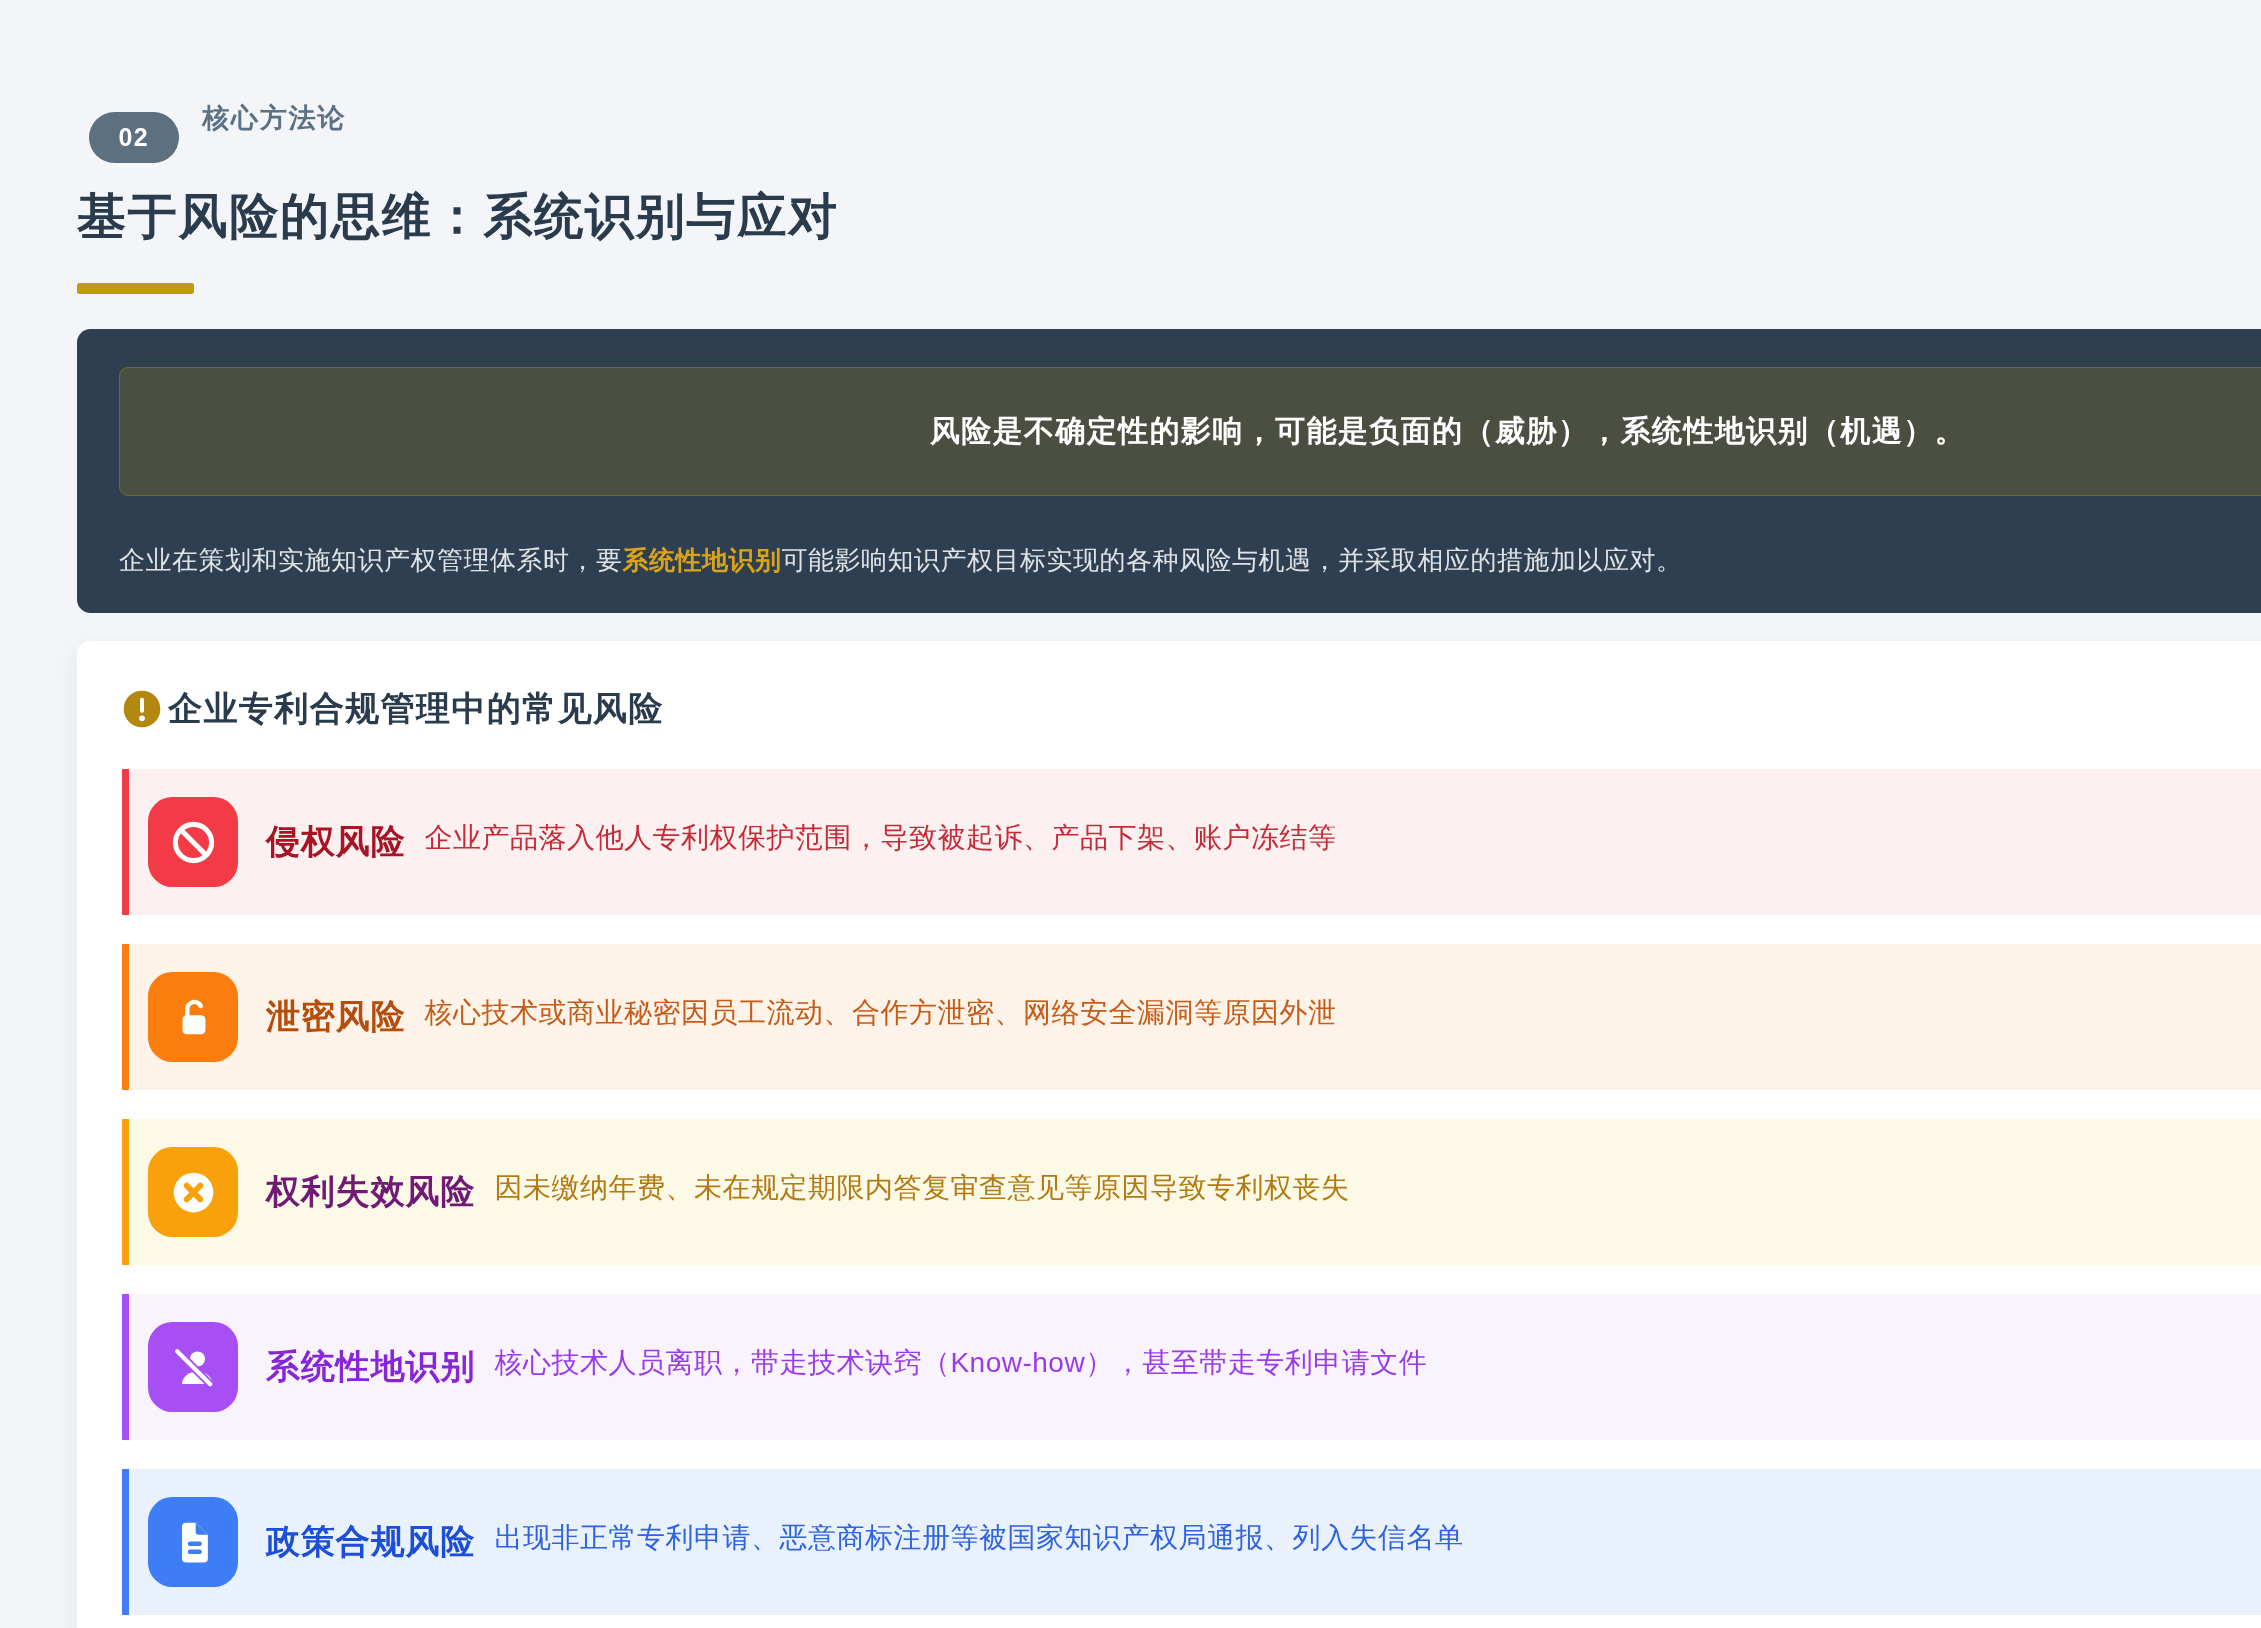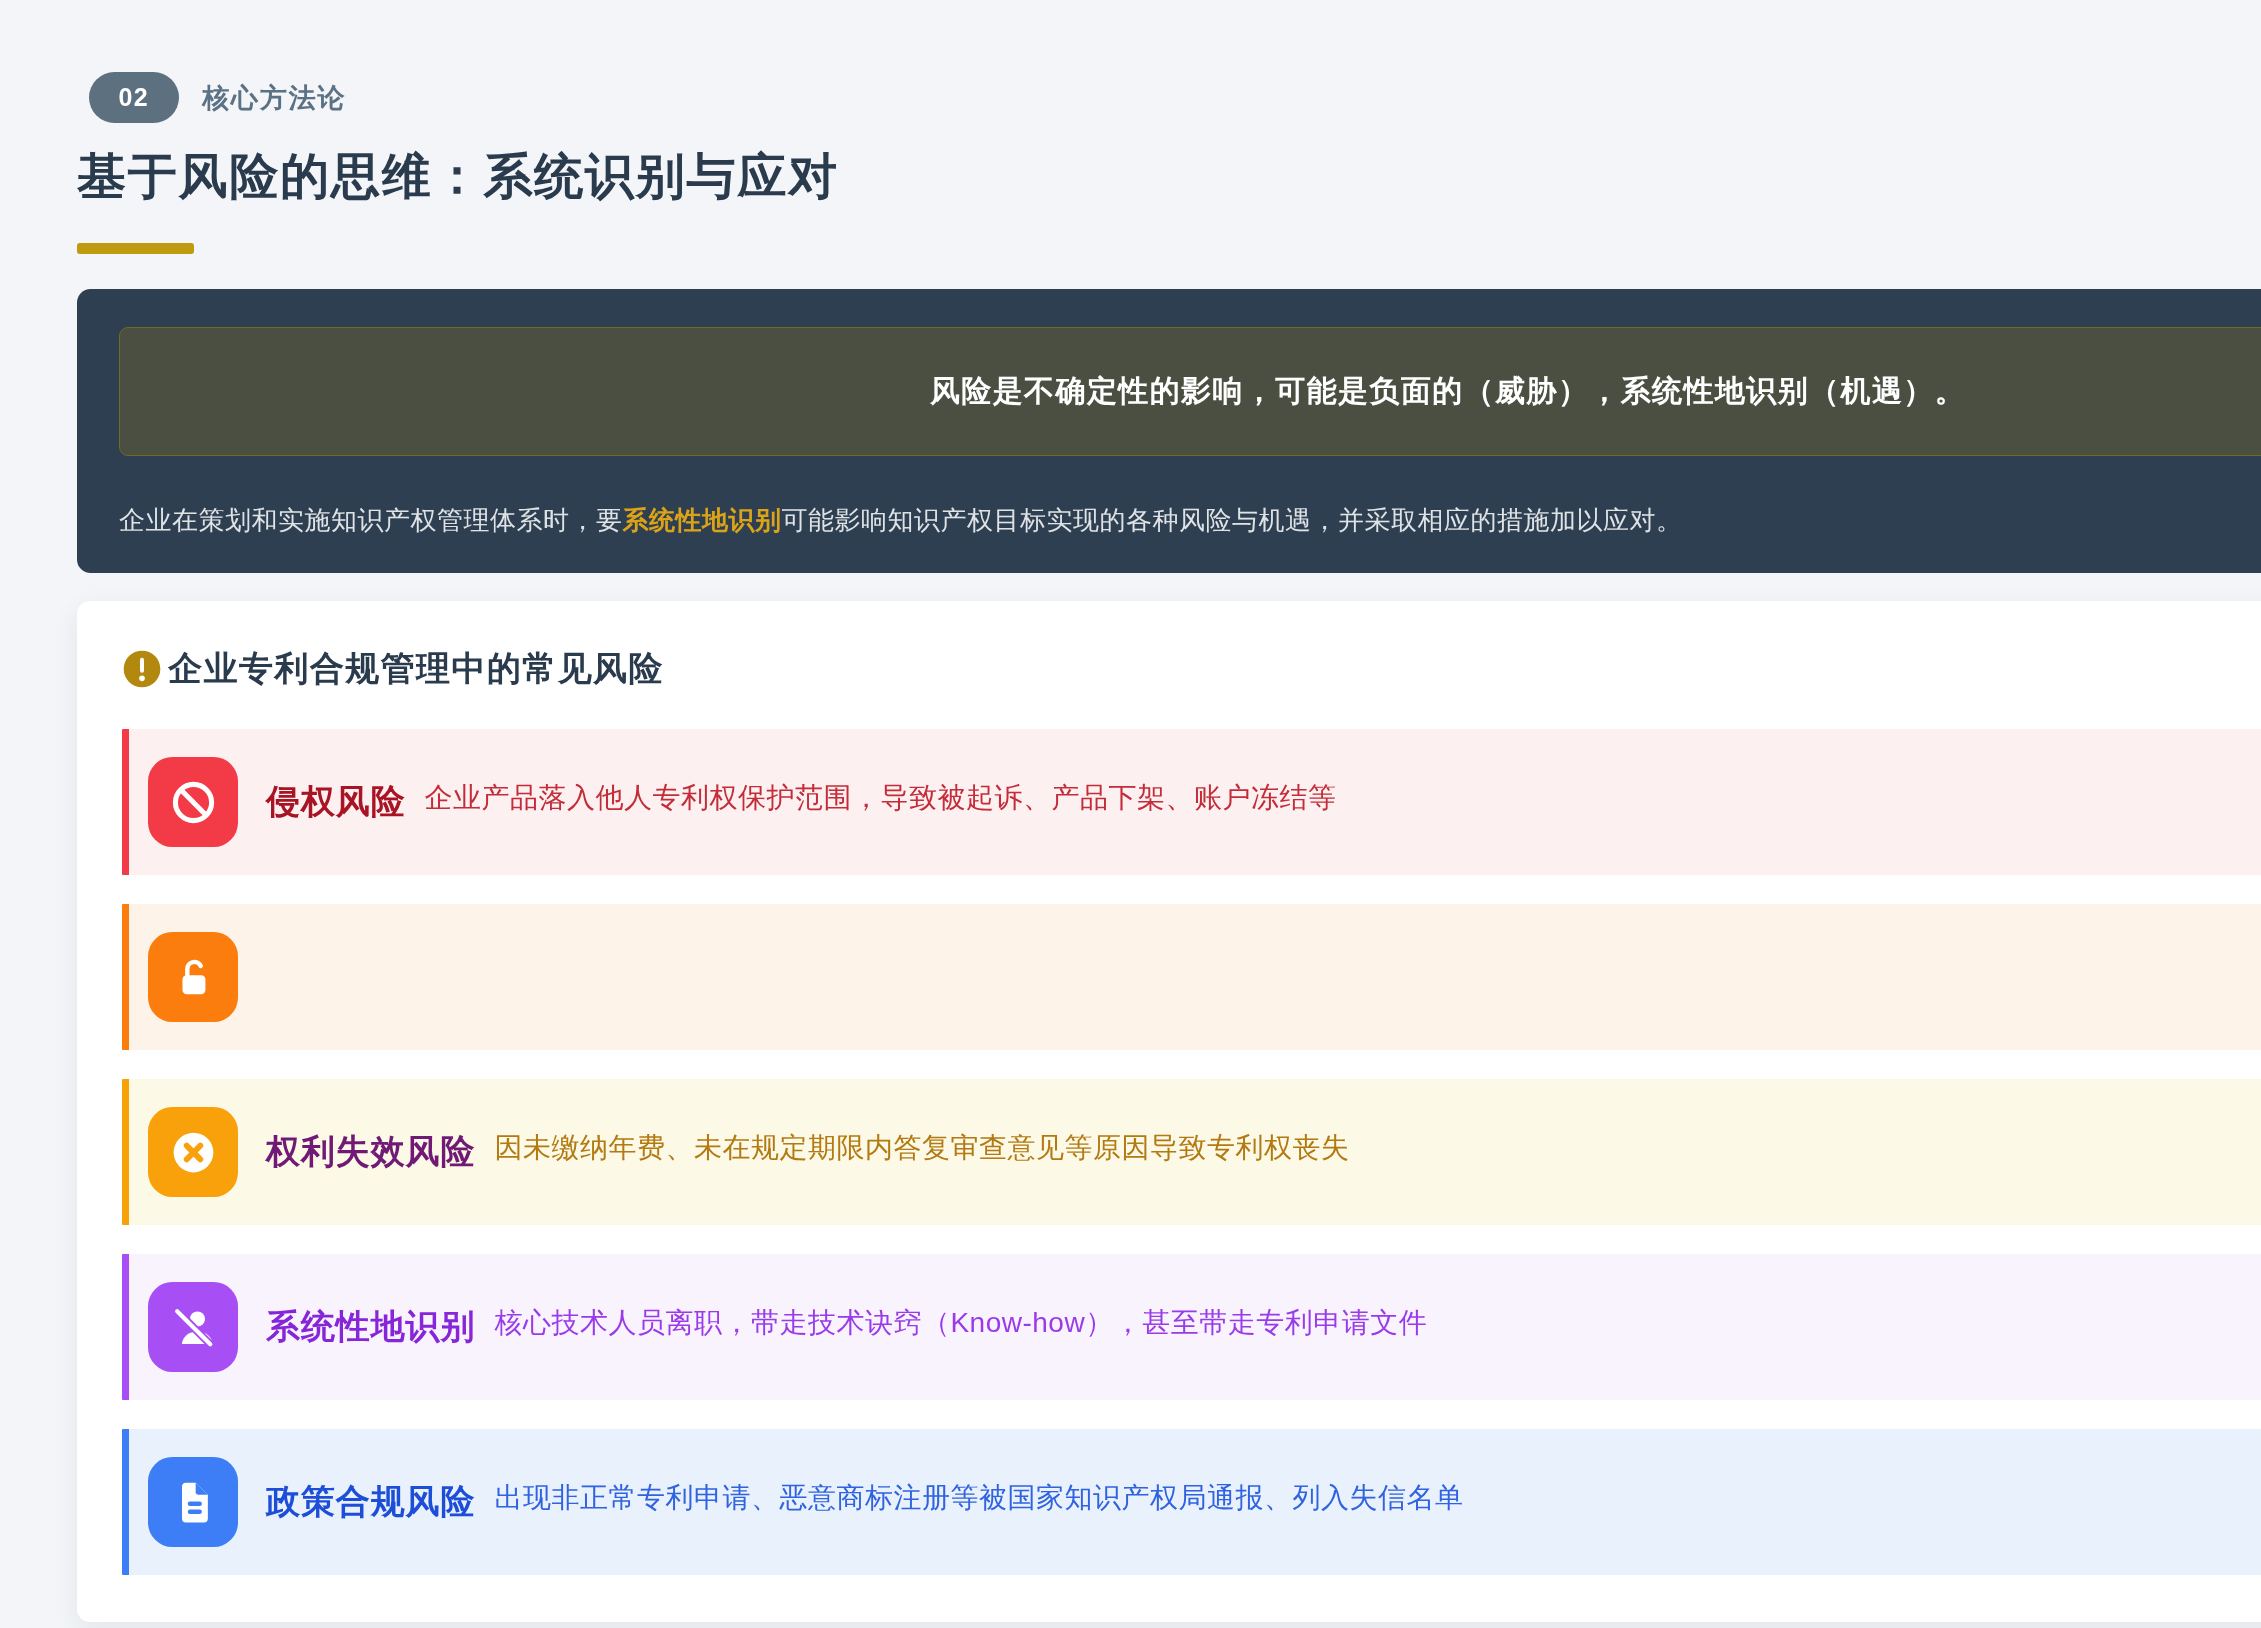--- a/index.html
+++ b/index.html
@@ -10,21 +10,21 @@
     overflow: hidden;
   }
   .page { width: 2894px; height: 1628px; padding: 72px 75px 0 77px; }
 
   
   .eyebrow-row { display: flex; align-items: center; gap: 23.5px; padding-left: 11.8px; }
   .badge {
     width: 90px; height: 51px; border-radius: 27px;
     background: #5c7080; color: #ffffff;
     font-size: 25px; font-weight: 700; letter-spacing: 1.4px;
-    display: flex; align-items: center; justify-content: center;
+    display: flex; align-items: center; justify-content: center; margin-top: 40px;
   }
   .eyebrow-label { font-size: 27px; font-weight: 600; color: #5b7184; letter-spacing: 1.8px; }
   .page-title {
     margin-top: 26px;
     font-size: 49px; line-height: 54px; font-weight: 800;
     color: #2a3b4d; letter-spacing: 1.8px; white-space: nowrap;
   }
   .title-divider { margin-top: 40px; width: 117px; height: 11.3px; border-radius: 2.7px; background: #c09b10; }
 
   
@@ -117,20 +117,24 @@
         </div>
       </div>
 
       <div class="risk-row" style="background-color: rgb(253, 243, 232); border-left-color: rgb(251, 125, 14);">
         <div class="risk-icon-tile" style="background-color: rgb(251, 125, 14);">
           <svg viewBox="0 0 24 24">
             <path d="M9.2 11 V8.1 a3.2 3.2 0 0 1 6.1 -1.3" fill="none" stroke="#ffffff" stroke-width="2" stroke-linecap="round"></path>
             <rect x="7" y="11" width="10.4" height="8.6" rx="1.9" fill="#ffffff"></rect>
           </svg>
         </div>
+        <div class="risk-texts">
+          <div class="risk-title" style="color: rgb(181, 77, 12);">泄密风险</div>
+          <div class="risk-desc" style="color: rgb(198, 92, 24);">核心技术或商业秘密因员工流动、合作方泄密、网络安全漏洞等原因外泄</div>
+        </div>
       </div>
 
       <div class="risk-row" style="background-color: rgb(252, 249, 231); border-left-color: rgb(249, 161, 10);">
         <div class="risk-icon-tile" style="background-color: rgb(249, 161, 10); color: rgb(249, 161, 10);">
           <svg viewBox="0 0 24 24">
             <circle cx="12" cy="12" r="9" fill="#ffffff"></circle>
             <line x1="8.9" y1="8.9" x2="15.1" y2="15.1" stroke="currentColor" stroke-width="2.6" stroke-linecap="round"></line>
             <line x1="15.1" y1="8.9" x2="8.9" y2="15.1" stroke="currentColor" stroke-width="2.6" stroke-linecap="round"></line>
           </svg>
         </div>

